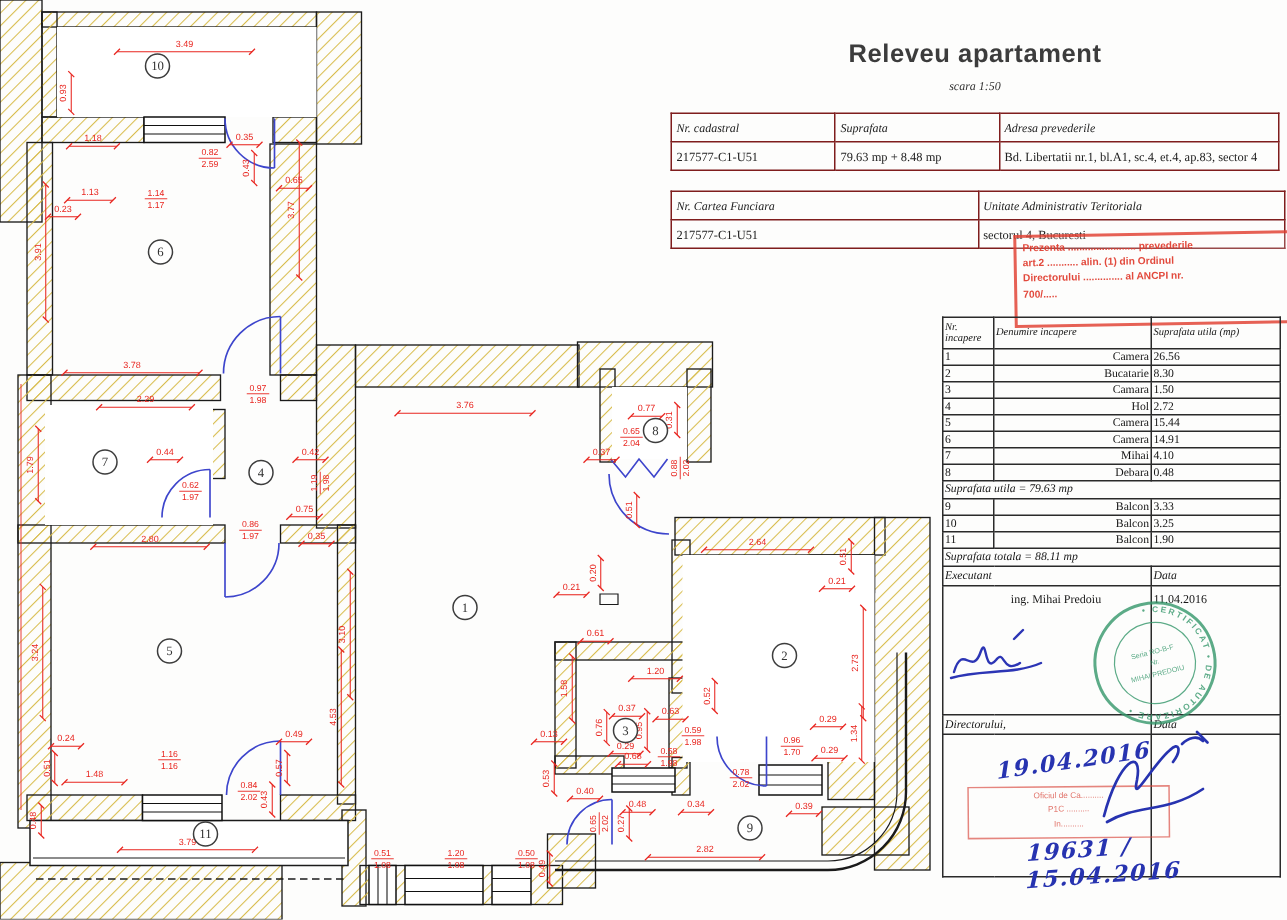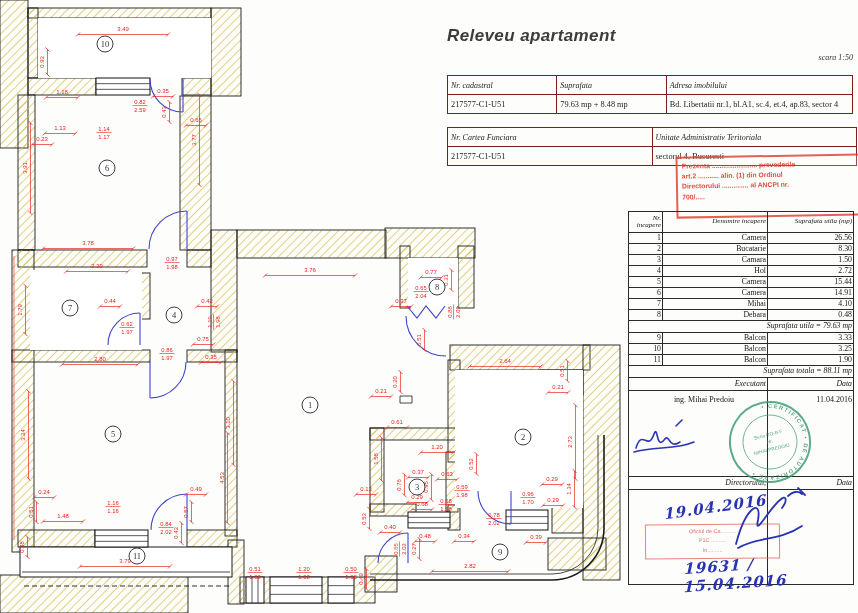--- a/index.html
+++ b/index.html
@@ -1,37 +1,37 @@
 <!DOCTYPE html>
 <html><head>
 <meta charset="utf-8">
 <style>
   html,body{margin:0;padding:0}
   body{width:858px;height:613px;position:relative;background:#fdfdfc;overflow:hidden;
        font-family:"Liberation Serif",serif;color:#1d1d1d}
   .abs{position:absolute}
   
-  #title{left:447px;top:26px;width:406px;text-align:left;
-         font-family:"Liberation Sans",sans-serif;font-style:italic;font-weight:bold;
+  #title{left:447px;top:26px;width:406px;text-align:center;
+         font-family:"Liberation Sans",sans-serif;font-weight:bold;
          font-size:17px;color:#3c3c3c;letter-spacing:.4px}
-  #scale{left:447px;top:53px;width:406px;text-align:right;font-style:italic;font-size:8px;color:#333}
+  #scale{left:447px;top:53px;width:406px;text-align:center;font-style:italic;font-size:8px;color:#333}
   
   .info{border-collapse:collapse;width:100%;table-layout:fixed}
   .info td{border:1px solid #7f1d1d;text-align:left;font-size:8.3px;padding:1px 3px;height:16px;color:#222;overflow:hidden;white-space:nowrap}
   .info tr.hd td{font-style:italic;font-size:8px}
   #t1{left:447px;top:75px;width:406px}
   #t2{left:447px;top:127px;width:410px}
   
   #stamp1{left:676px;top:155px;width:178px;height:52px;border:2px solid rgba(224,57,43,.8);
           color:rgba(224,57,43,.92);font-family:"Liberation Sans",sans-serif;font-weight:bold;
           font-size:6.8px;line-height:1.5;padding:3px 4px;transform:rotate(-1deg);background:rgba(255,255,255,.2)}
   
   #rt{left:628px;top:211px;width:225px}
   #rt table{border-collapse:collapse;width:100%;table-layout:fixed;border:1.5px solid #222}
-  #rt td{border:1px solid #2a2a2a;font-size:7.8px;line-height:1.05;height:10px;padding:0 1px;text-align:right;color:#161616}
+  #rt td{border:1px solid #2a2a2a;font-size:7.8px;line-height:1.05;height:10px;padding:0 1px;text-align:left;color:#161616}
   #rt thead td{font-style:italic;font-size:7px;height:20px}
   #rt .nm{text-align:right;padding-left:8px}
   #rt .sum{font-style:italic;height:11px}
   #rt .lbl{font-style:italic;height:12px}
   #rt .tall1{height:80px;vertical-align:top}
   #rt .tall2{height:94px;vertical-align:top}
   #rt .who{text-align:center;padding:5px 0 0 12px;font-size:8px}
   #rt .dt{padding-top:5px;font-size:8px}
   
   .hw{color:#2733b0;font-style:italic;font-weight:bold;font-family:"DejaVu Serif",serif}
@@ -663,21 +663,21 @@
   <table class="info">
       <colgroup>
         <col style="width:27%">
         <col style="width:27%">
         <col style="width:46%">
       </colgroup>
     <tbody>
         <tr class="hd">
       <td>Nr. cadastral</td>
       <td>Suprafata</td>
-      <td>Adresa imobilului</td>
+      <td>Adresa prevederile</td>
     </tr>
     <tr>
       <td>217577-C1-U51</td>
       <td>79.63 mp + 8.48 mp</td>
       <td>Bd. Libertatii nr.1, bl.A1, sc.4, et.4, ap.83, sector 4</td>
     </tr>
   </tbody>
     </table>
 </div>
 

